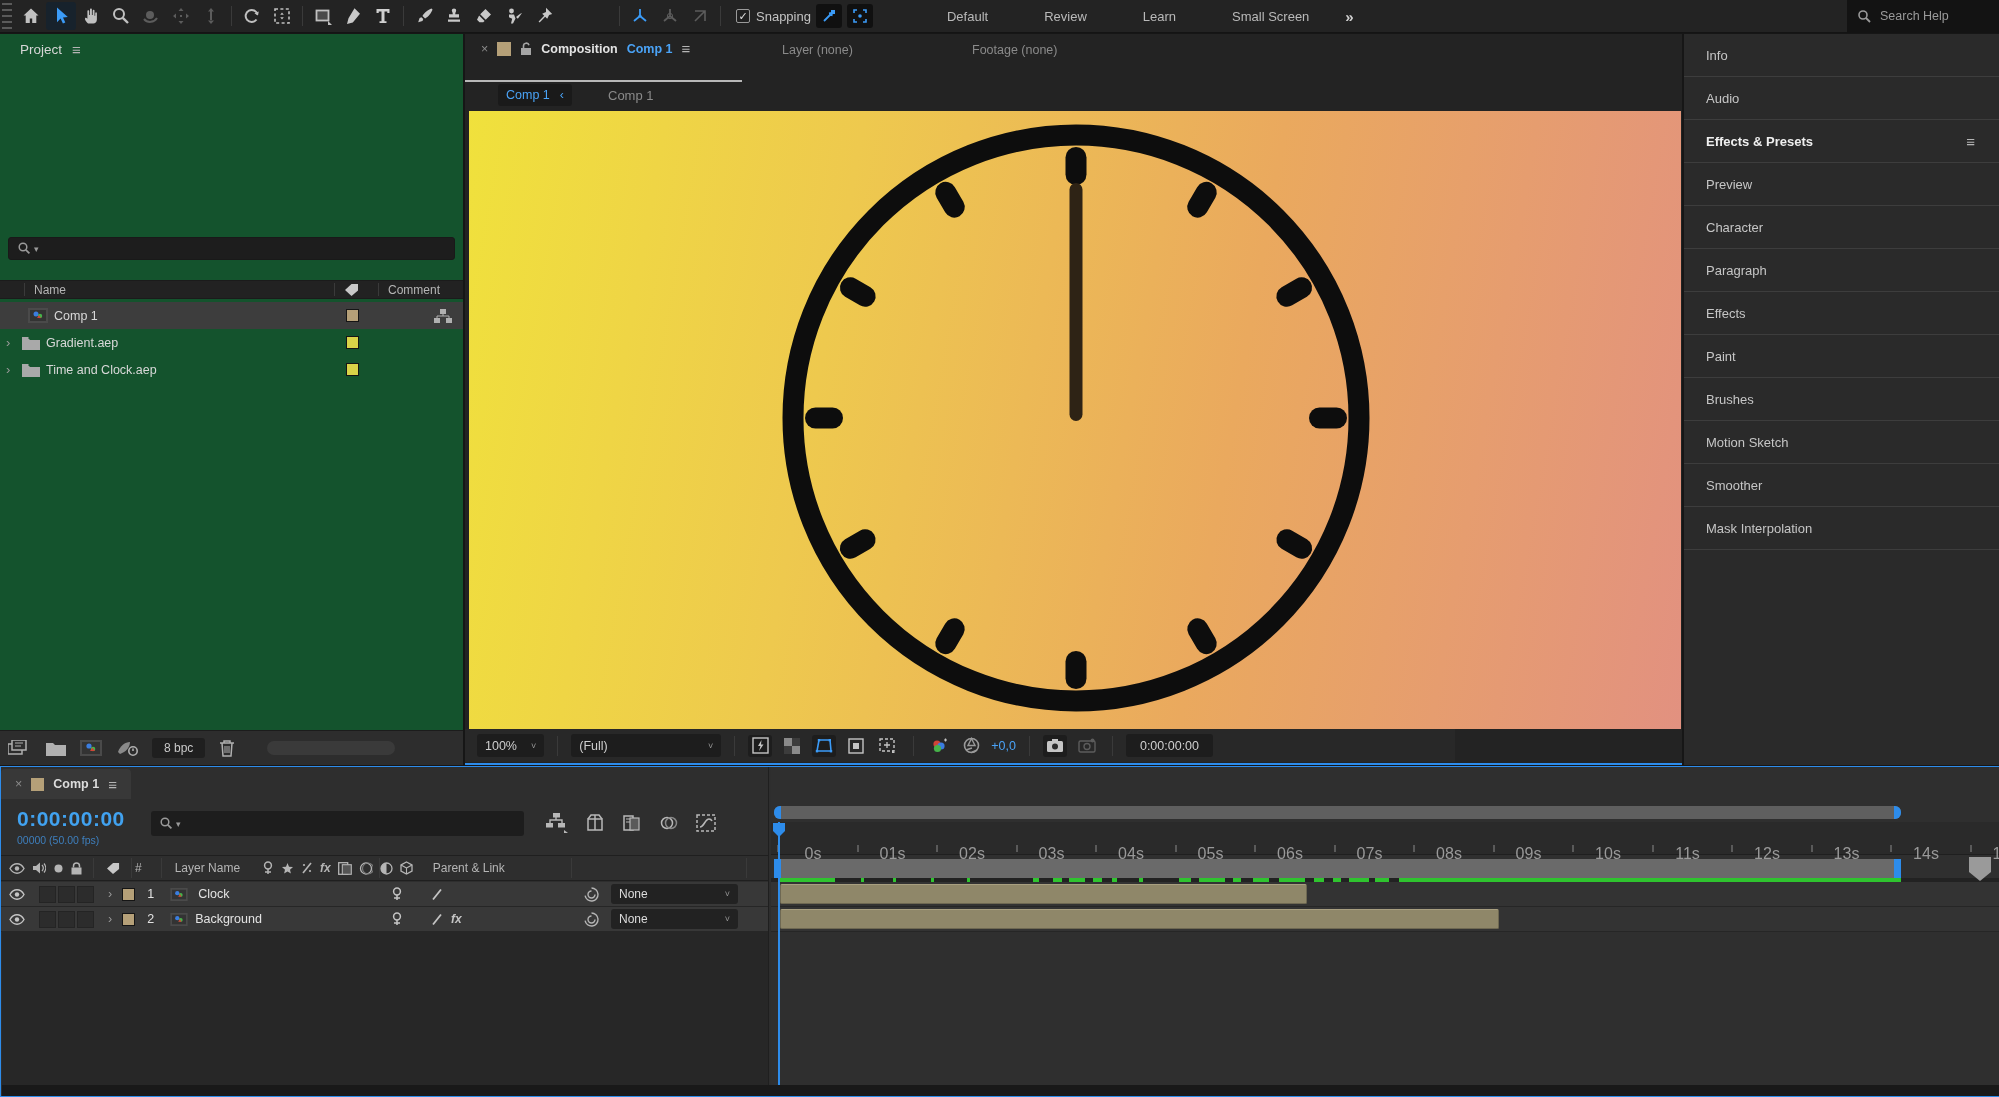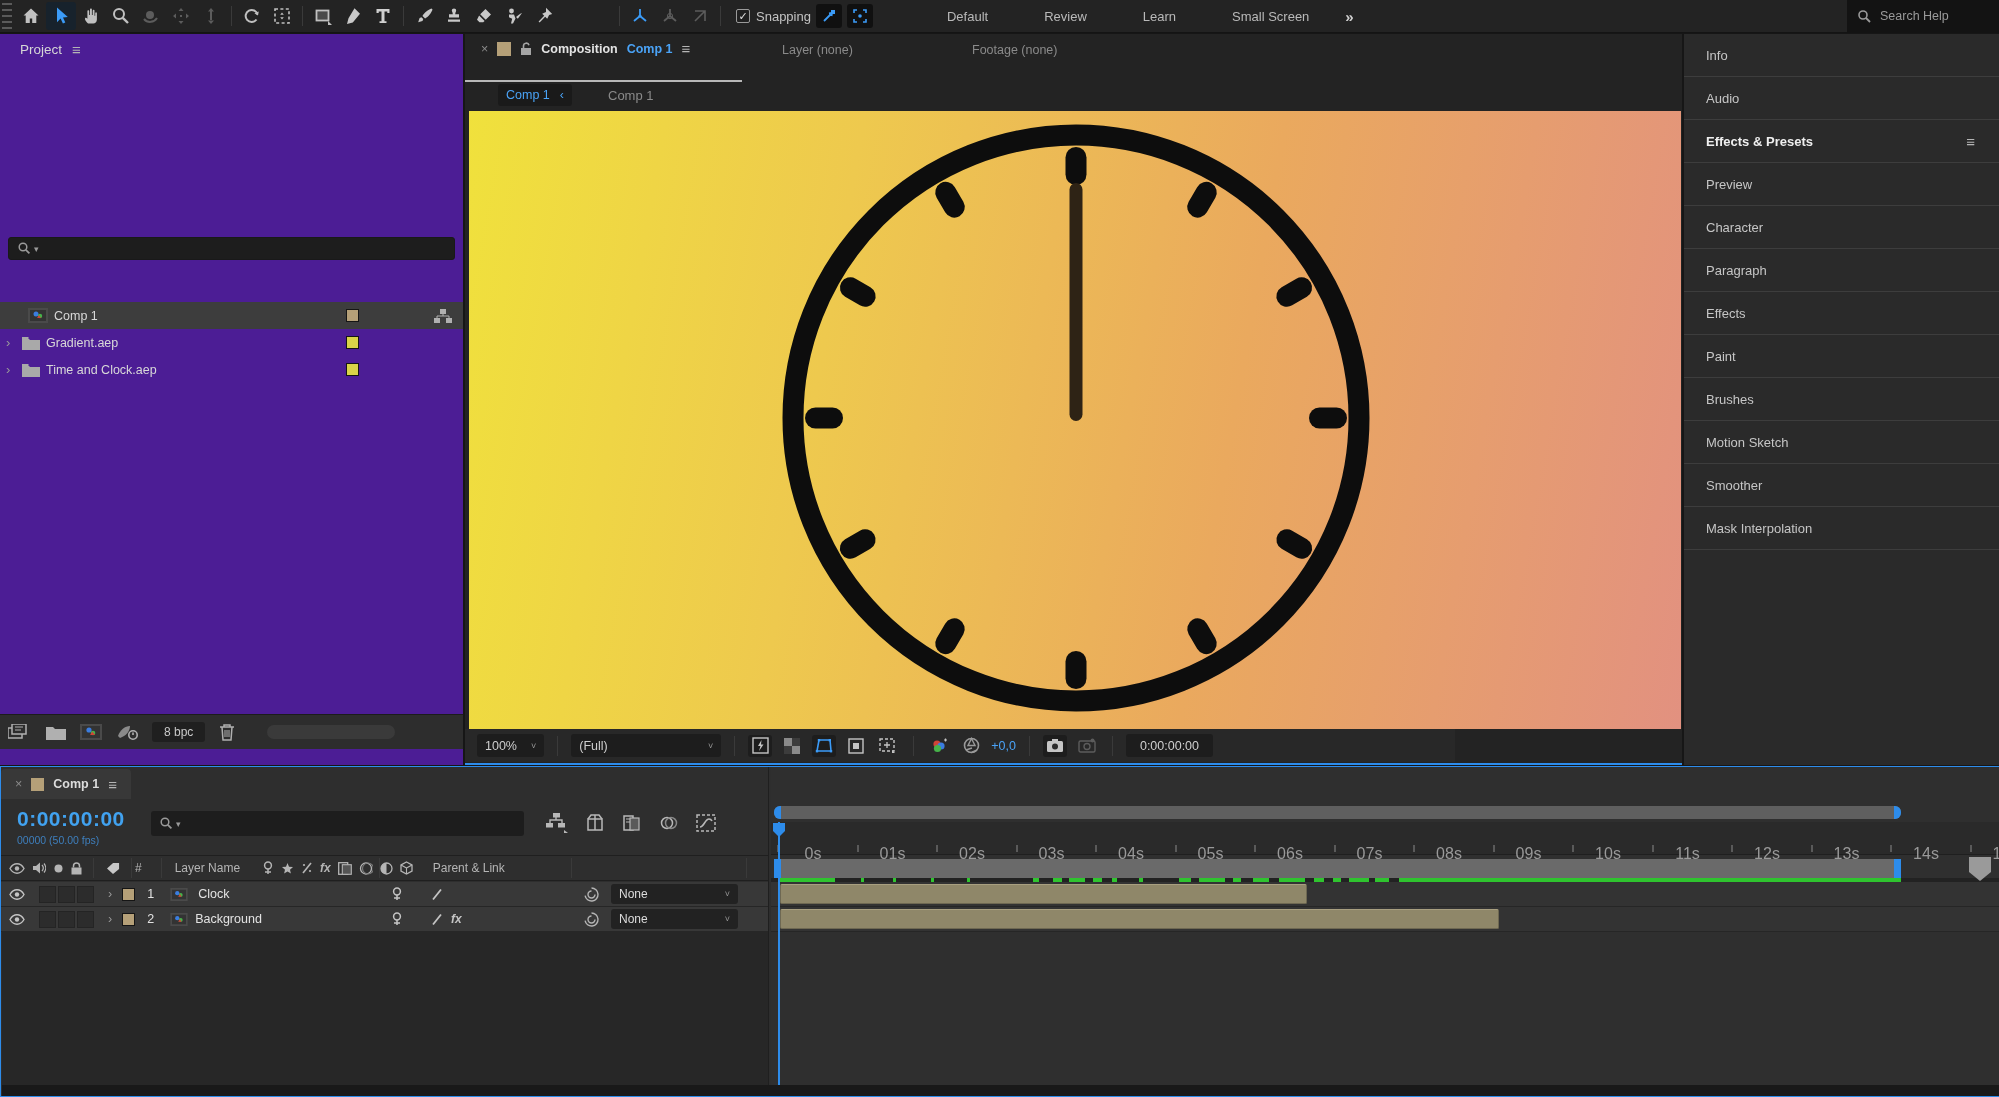--- a/index.html
+++ b/index.html
@@ -19,34 +19,34 @@
   .tsep{width:1px;height:20px;background:#3a3a3a;margin:0 5px;}
   .ws-tabs{display:flex;gap:0;margin-left:46px;}
   .ws-tab{padding:0 28px;color:#b9b9b9;font-size:13px;line-height:33px;}
   .overflow-btn{color:#cfcfcf;font-size:15px;font-weight:bold;margin:0 16px 0 8px;}
   #help-search{margin-left:auto;width:152px;height:33px;background:#131313;display:flex;align-items:center;gap:8px;padding-left:10px;}
   #help-search span{color:#9a9a9a;font-size:12.5px;}
   .chk{width:14px;height:14px;background:#202020;border:1px solid #9a9a9a;border-radius:2px;display:flex;align-items:center;justify-content:center;color:#e0e0e0;font-size:11px;margin-right:6px;}
   .blue-box{width:26px;height:24px;background:#101010;border-radius:3px;display:flex;align-items:center;justify-content:center;margin-left:5px;}
 
   
-  #project{left:0;top:34px;width:463px;height:731px;background:#4c1d95;}
+  #project{left:0;top:34px;width:463px;height:731px;background:#14532d;}
   #project-head{height:30px;display:flex;align-items:center;gap:10px;padding-left:20px;color:#d6d6d6;font-size:13.5px;}
   .menu-glyph{color:#b5b5b5;font-size:15px;}
   #project-search{position:absolute;left:8px;top:203px;width:447px;height:23px;background:#1d1d1d;border:1px solid #191919;border-radius:3px;display:flex;align-items:center;padding-left:8px;gap:2px;}
   #project-cols{position:absolute;left:0;top:246px;width:463px;height:19px;background:#222222;border-top:1px solid #1b1b1b;border-bottom:1px solid #1b1b1b;display:flex;align-items:center;color:#b5b5b5;font-size:12px;}
   #project-cols .c-name{margin-left:34px;}
   #project-cols .c-tag{position:absolute;left:344px;}
   #project-cols .c-comment{position:absolute;left:388px;}
   .colsep{position:absolute;top:2px;bottom:2px;width:1px;background:#3a3a3a;}
   .p-row{position:absolute;left:0;width:463px;height:27px;display:flex;align-items:center;font-size:12.5px;color:#d8d8d8;}
   .p-row .chev{width:14px;margin-left:6px;color:#9a9a9a;font-size:13px;}
   .p-row .swatch{position:absolute;left:346px;width:13px;height:13px;border:1px solid #151515;}
   .p-sel{background:#3d3d3d;}
-  #project-footer{position:absolute;left:0;top:680px;width:463px;height:35px;background:#2d2d2d;border-top:1px solid #1c1c1c;display:flex;align-items:center;gap:14px;padding-left:8px;}
+  #project-footer{position:absolute;left:0;top:696px;width:463px;height:35px;background:#2d2d2d;border-top:1px solid #1c1c1c;display:flex;align-items:center;gap:14px;padding-left:8px;}
   .bpc{background:#1f1f1f;border-radius:3px;padding:3px 12px;color:#c9c9c9;font-size:12px;}
   .scrollpill{width:128px;height:14px;border-radius:7px;background:#3a3a3a;margin-left:18px;}
 
   
   #viewer{left:465px;top:34px;width:1217px;height:731px;background:#232323;}
   #viewer-tabs{position:absolute;left:0;top:4px;width:100%;height:44px;font-size:12.5px;}
   #viewer-tabs .underline{position:absolute;left:0;top:42px;width:277px;height:2px;background:#b8b8b8;}
   #crumb-box{position:absolute;left:33px;top:50px;height:22px;background:#1a1a1a;border-radius:3px;display:flex;align-items:center;padding:0 8px;gap:10px;font-size:12.5px;}
   #comp-canvas{position:absolute;left:4px;top:77px;width:1212px;height:618px;background:linear-gradient(100deg,#f0e13c 0%,#eec94e 30%,#eaa95e 62%,#e29180 100%);overflow:hidden;}
   #viewer-bar{position:absolute;left:0;top:695px;width:990px;height:33px;background:#282828;display:flex;align-items:center;gap:8px;padding-left:12px;}
@@ -257,20 +257,30 @@
     </div>
 
     <div id="project-search">
       <svg width="15" height="15" viewBox="0 0 15 15">
           <circle cx="6" cy="6" r="3.8" fill="none" stroke="#9a9a9a" stroke-width="1.5"></circle>
           <path d="M8.8 8.8l3.6 3.6" stroke="#9a9a9a" stroke-width="1.7"></path>
         </svg>
       <span class="caret">▾</span>
     </div>
 
+    <div id="project-cols">
+      <span class="colsep" style="left:24px;"></span>
+      <span class="c-name">Name</span>
+      <span class="colsep" style="left:334px;"></span>
+      <svg class="c-tag" width="16" height="14" viewBox="0 0 16 14">
+          <path d="M1 7 7.5 1H14v6.5L7.5 13z" fill="#c8c8c8"></path>
+        </svg>
+      <span class="colsep" style="left:378px;"></span>
+      <span class="c-comment">Comment</span>
+    </div>
 
     <div class="p-row p-sel" style="top:268px;">
       <span style="width:20px;"></span>
       <svg width="20" height="15" viewBox="0 0 20 15" style="margin:0 6px 0 8px;">
         <rect x="0" y="0" width="20" height="15" fill="#4a4a4a"></rect>
           <rect x="2" y="2" width="16" height="11" fill="#333"></rect>
         <circle cx="8" cy="6" r="2.5" fill="#3b7de0"></circle>
           <circle cx="12" cy="8" r="2.2" fill="#46b34a"></circle>
           <path d="M9 10l2-3 2 3z" fill="#d04437"></path>
       </svg>

